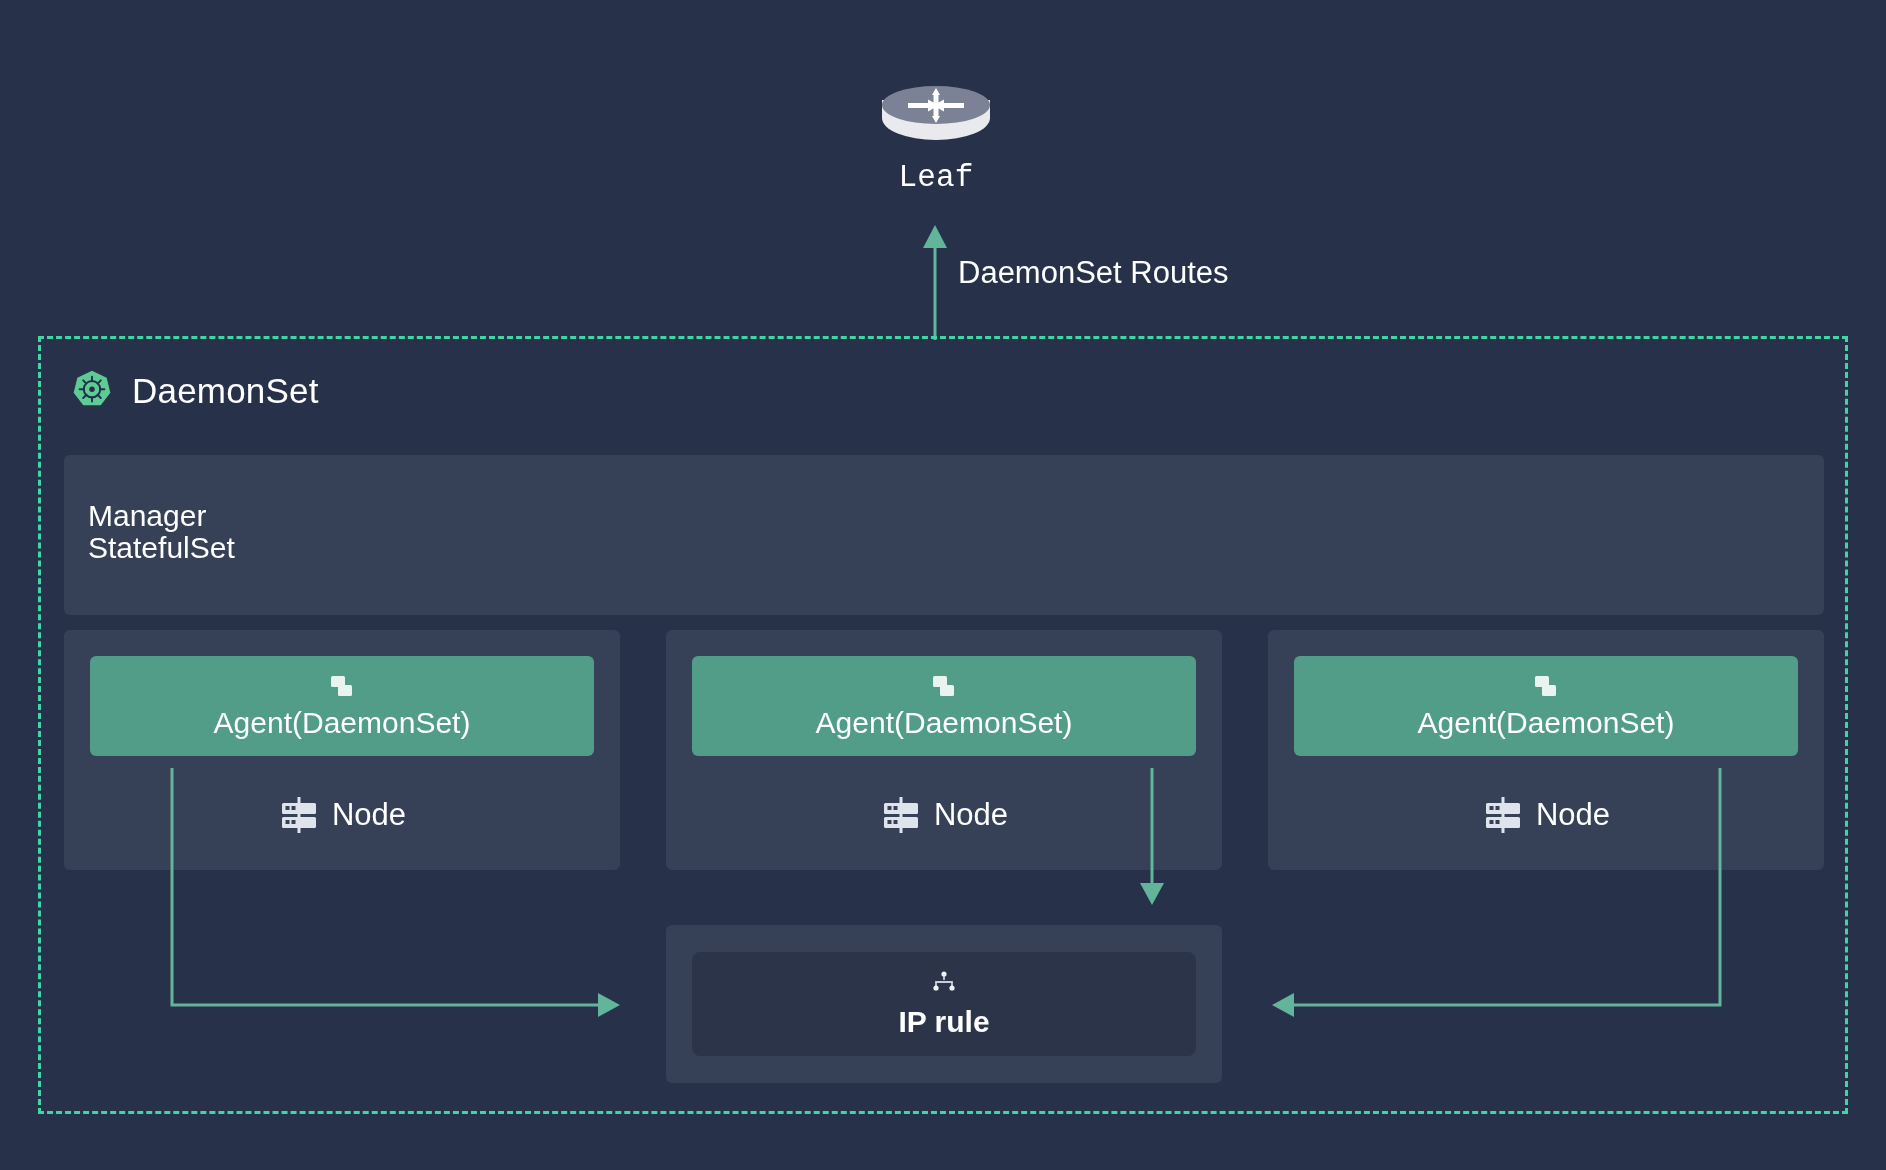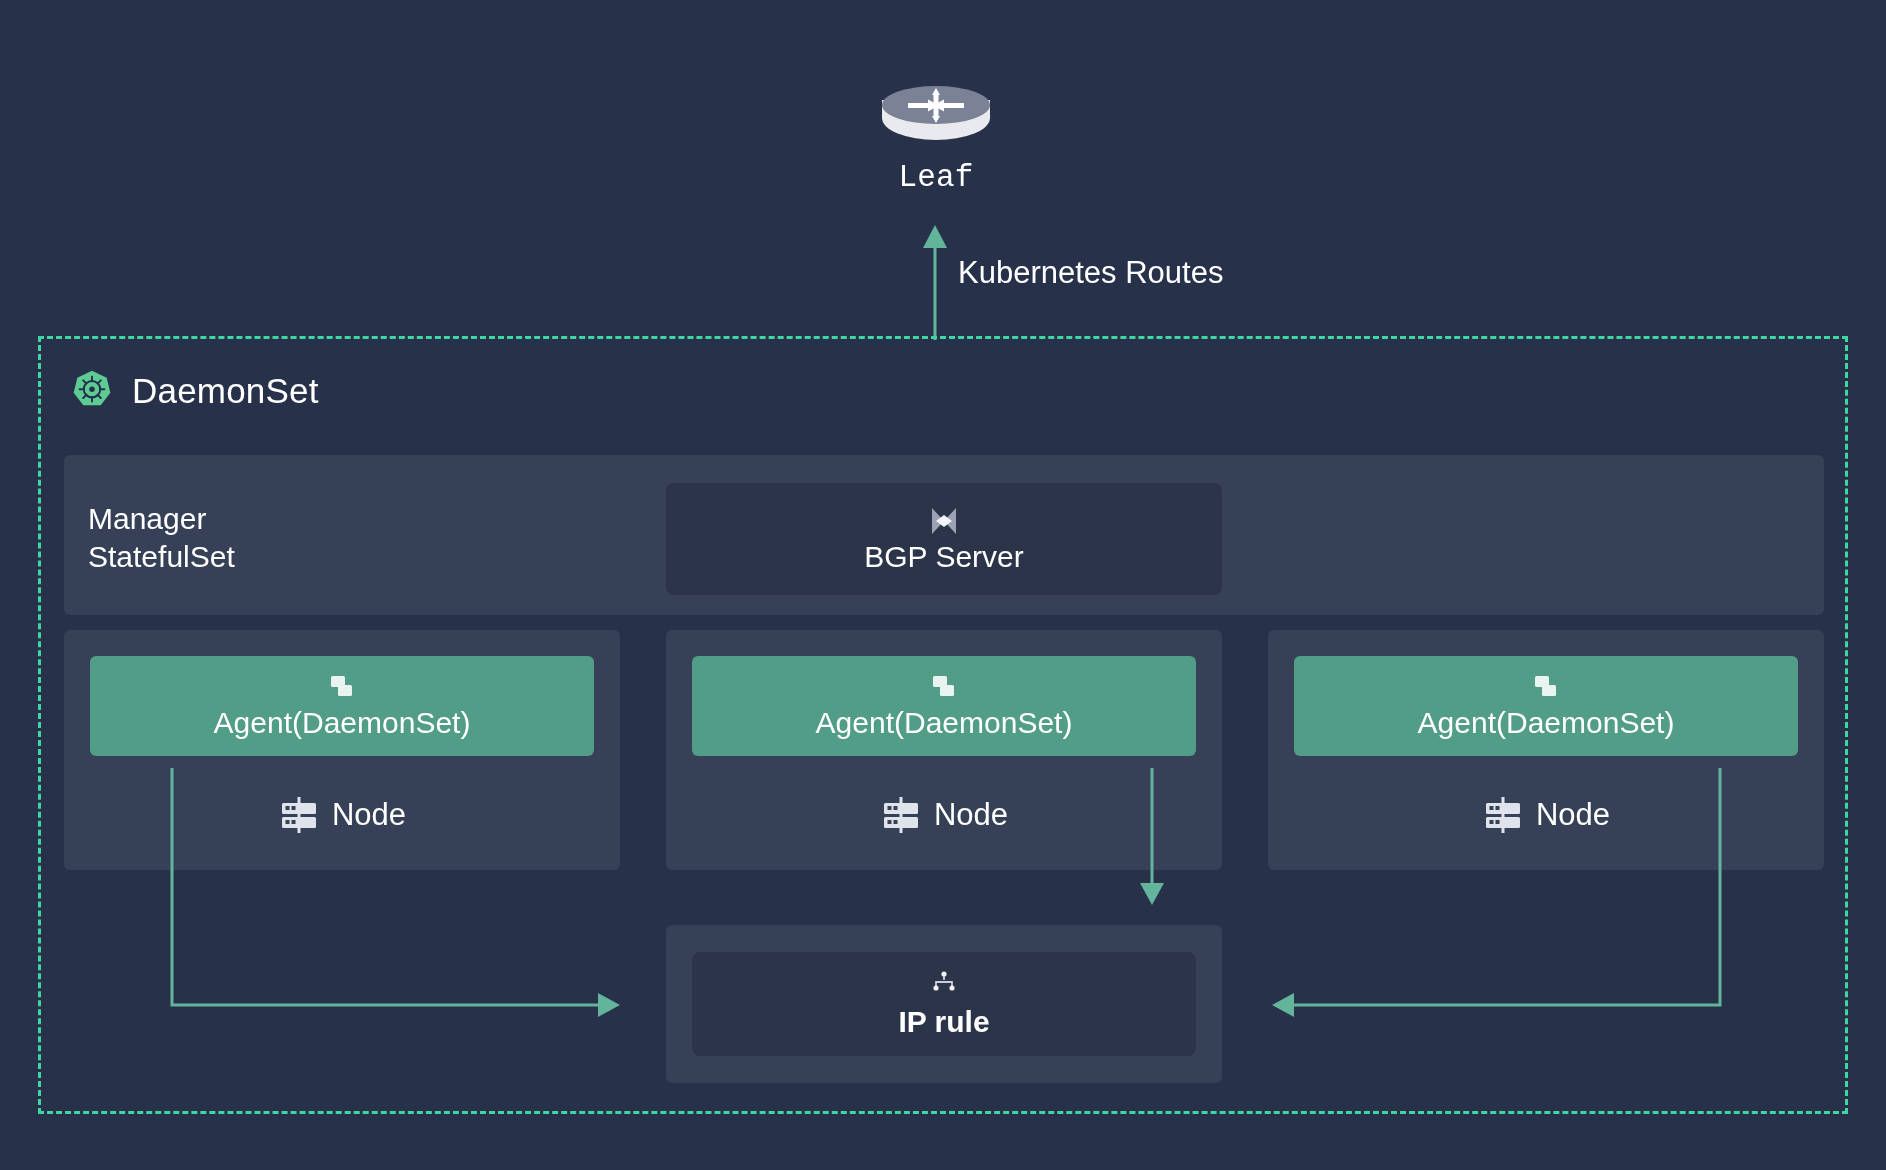--- a/index.html
+++ b/index.html
@@ -118,21 +118,21 @@
     width: 1760px;
     height: 160px;
     background: #364158;
     border-radius: 6px;
   }
   .manager-label {
     position: absolute;
     left: 88px;
     top: 500px;
     font-size: 30px;
-    line-height: 38px;
+    line-height: 32px;
     white-space: pre-line;
   }
   .bgp-box {
     position: absolute;
     left: 666px;
     top: 483px;
     width: 556px;
     height: 112px;
     background: #2b3449;
     border-radius: 8px;
@@ -257,21 +257,21 @@
     </div>
     <div class="leaf-label">Leaf</div>
   </div>
 
   <div class="advertise-arrow">
     <svg width="30" height="118" viewBox="0 0 30 118" aria-hidden="true">
       <line x1="15" y1="118" x2="15" y2="22" stroke="#62b49a" stroke-width="3"></line>
       <polygon points="15,3 27,26 3,26" fill="#62b49a"></polygon>
     </svg>
   </div>
-  <div class="advertise-label">Kubernetes Routes</div>
+  <div class="advertise-label">DaemonSet Routes</div>
 
   <div class="k8s-box"></div>
 
   <div class="k8s-header">
     <span>
       <svg class="k8s-icon" viewBox="0 0 48 48" aria-hidden="true">
         <polygon points="24,2 40,9.5 44,26 33.5,39.5 14.5,39.5 4,26 8,9.5" fill="#5ecb95"></polygon>
         <g stroke="#23304a" stroke-width="2.1" fill="none" stroke-linecap="round">
           <circle cx="24" cy="22" r="9"></circle>
           <circle cx="24" cy="22" r="3" fill="#23304a" stroke="none"></circle>
@@ -286,30 +286,20 @@
         </g>
       </svg>
     </span>
     <span class="k8s-title">DaemonSet</span>
   </div>
 
   <div class="manager-panel"></div>
   <div class="manager-label">Manager
 StatefulSet</div>
 
-  <div class="bgp-box">
-    <span>
-      <svg class="icon-svg" width="34" height="34" viewBox="0 0 34 34" aria-hidden="true">
-        <polygon points="5,4 17,17 5,30" fill="#9aa2b4"></polygon>
-        <polygon points="29,4 17,17 29,30" fill="#9aa2b4"></polygon>
-        <polygon points="17,11 25,17 17,23 9,17" fill="#f2f4f8"></polygon>
-      </svg>
-    </span>
-    <span class="bgp-label">BGP Server</span>
-  </div>
 
   <div class="node-panel n1"></div>
   <div class="node-panel n2"></div>
   <div class="node-panel n3"></div>
 
   <div class="agent-box a1">
     <span>
       <svg class="icon-svg" width="30" height="30" viewBox="0 0 30 30" aria-hidden="true">
         <rect x="4" y="4" width="14" height="11" rx="1.5" fill="#e9f3ef"></rect>
         <rect x="11" y="13" width="14" height="11" rx="1.5" fill="#e9f3ef"></rect>

